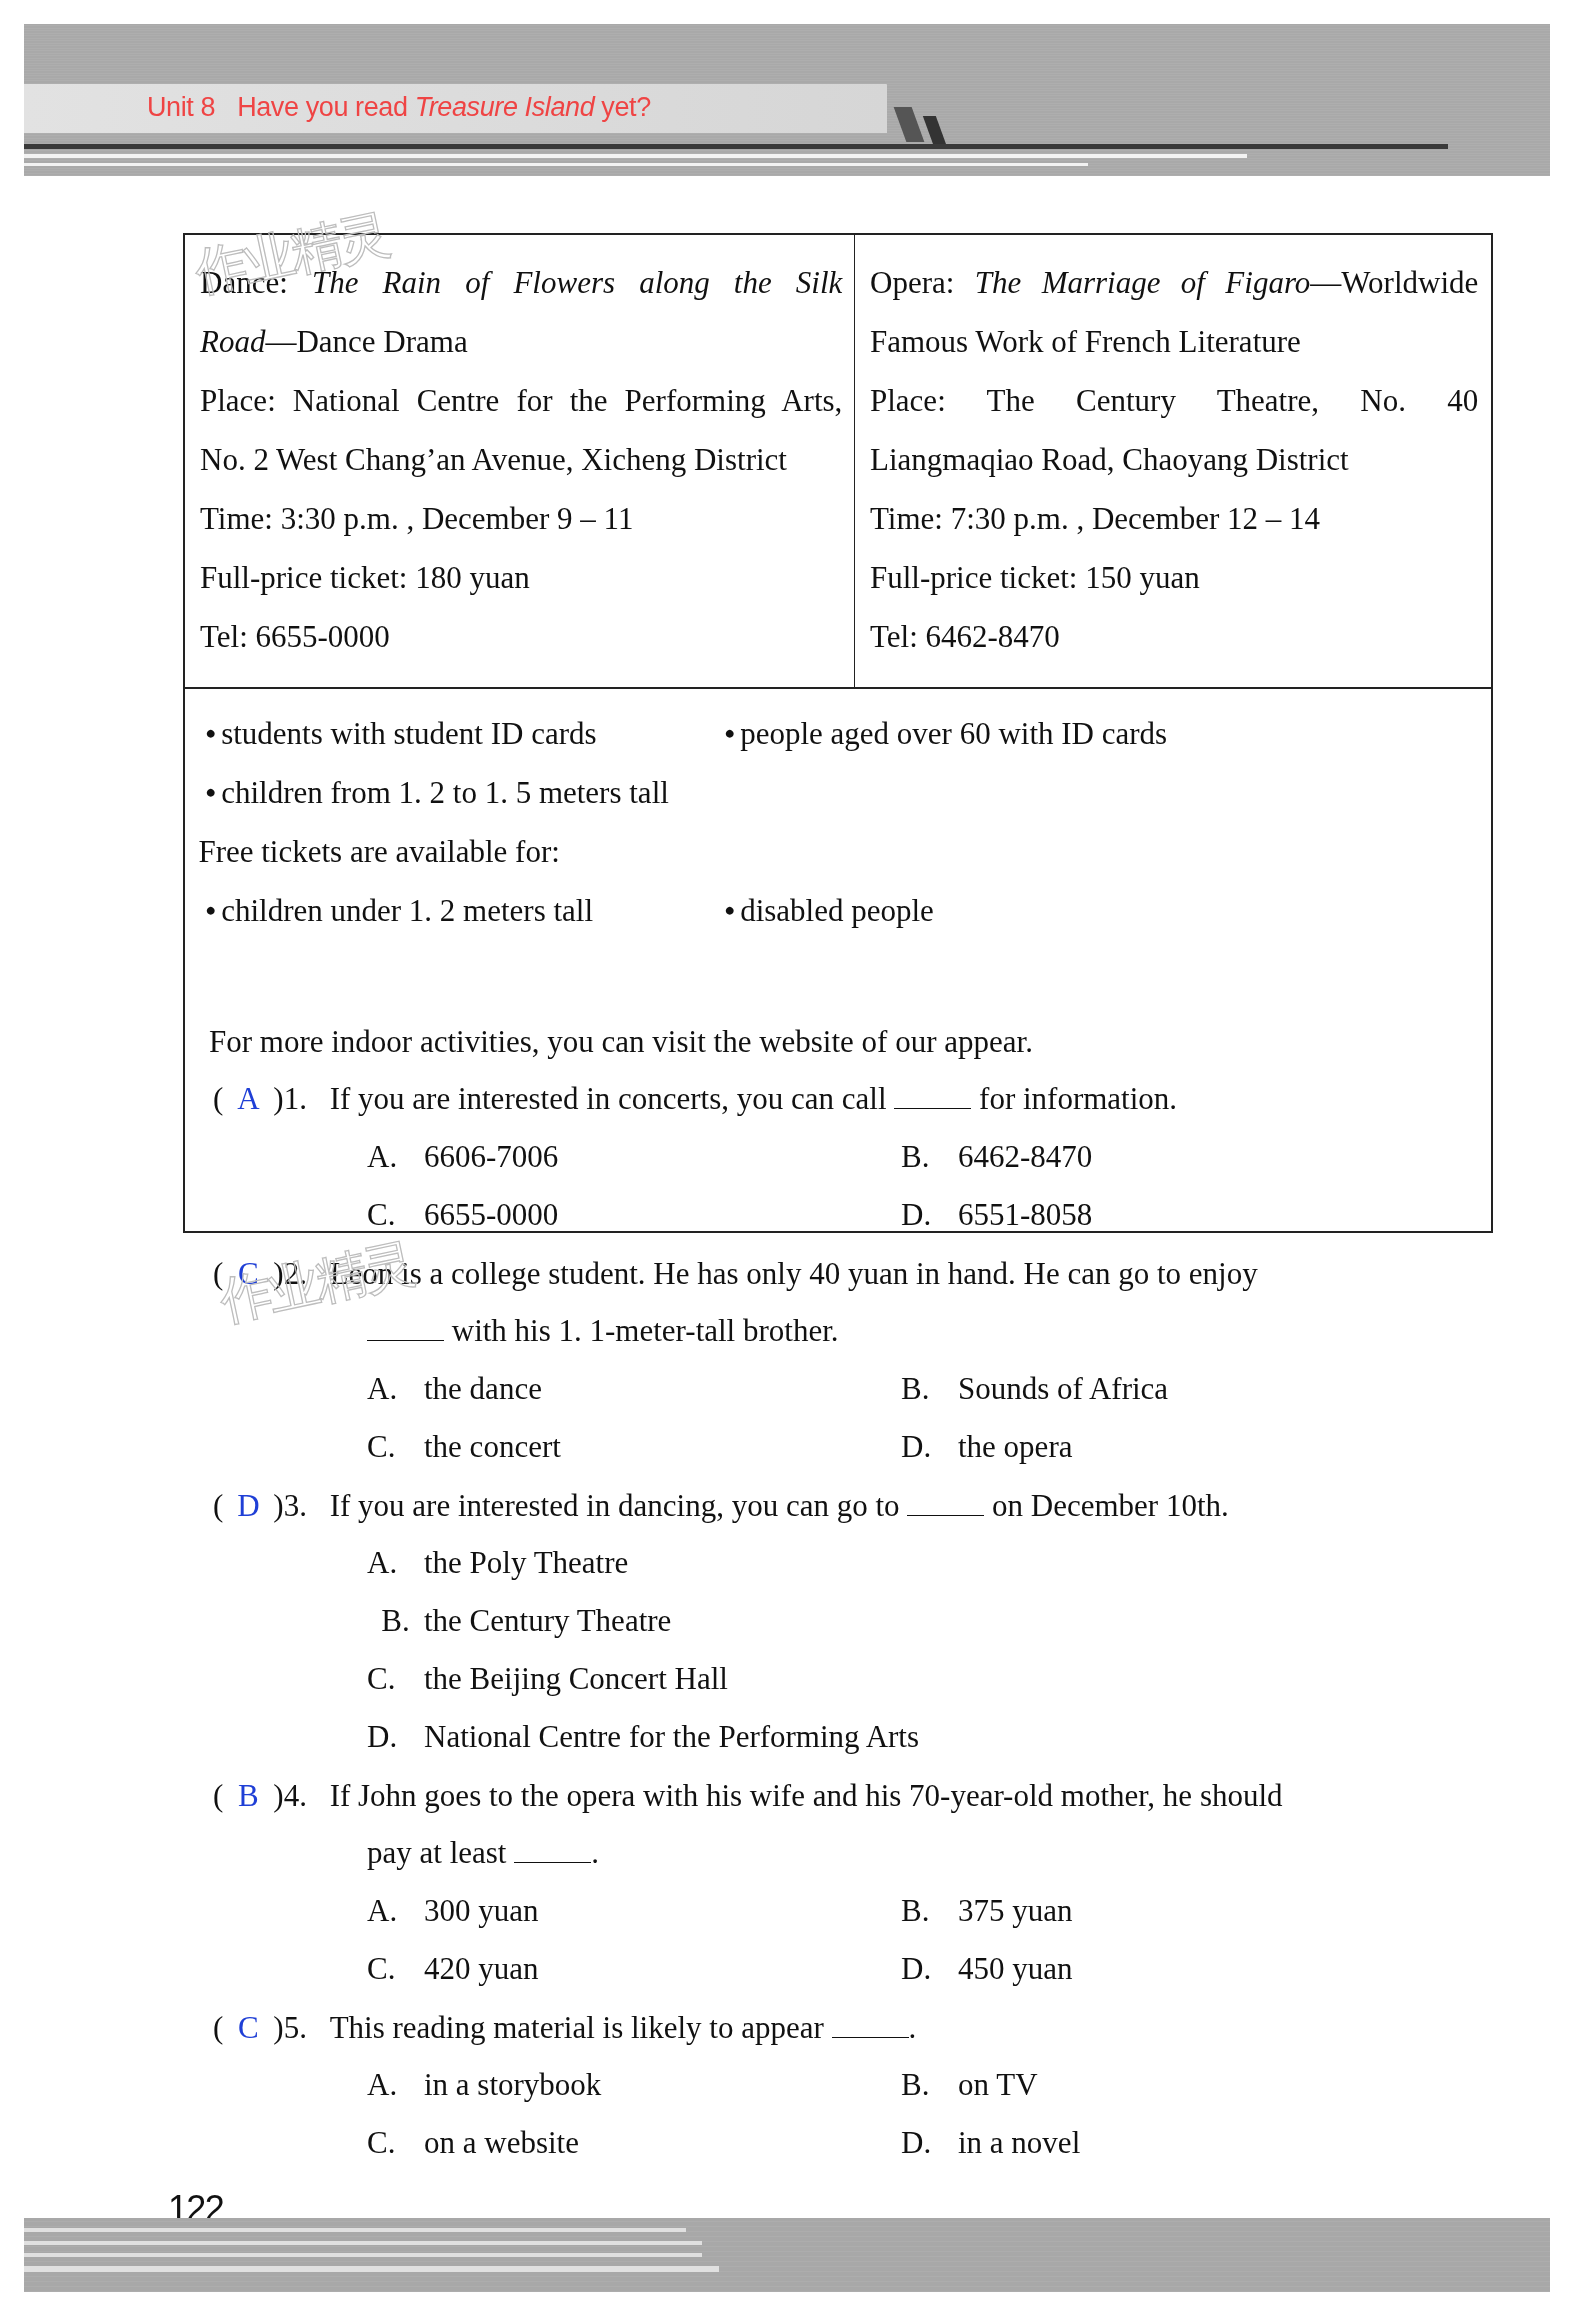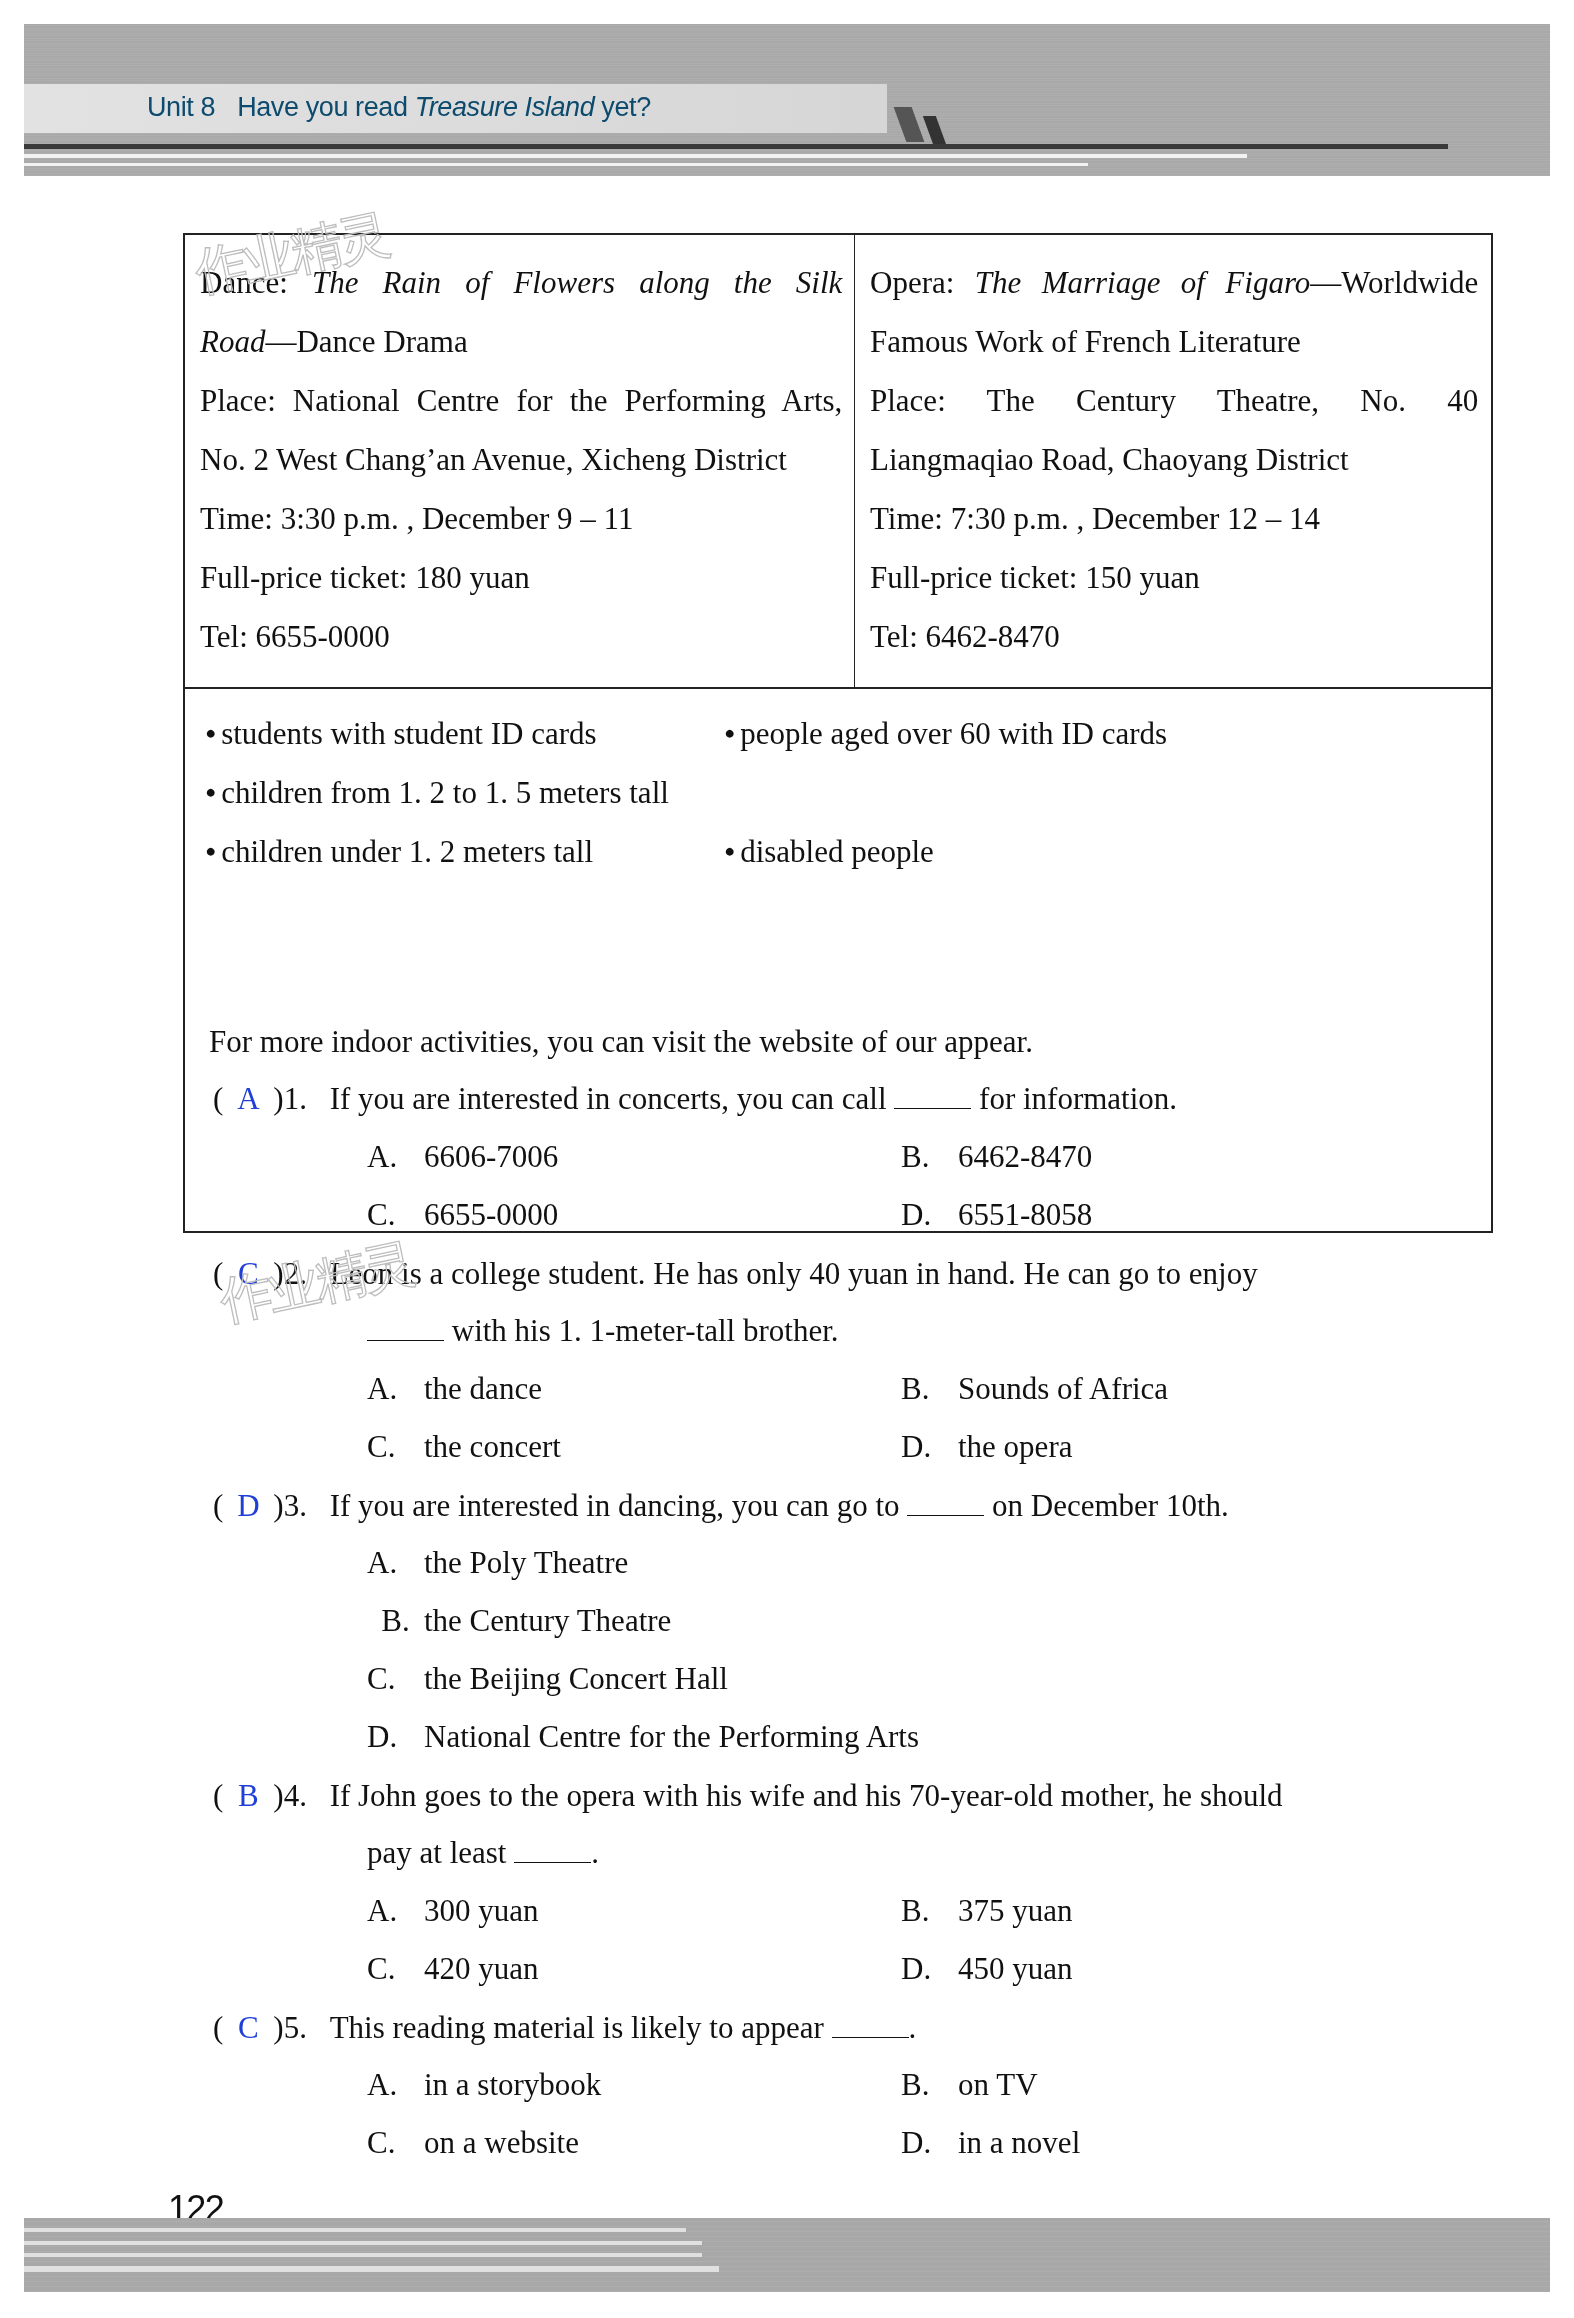--- a/index.html
+++ b/index.html
@@ -12,21 +12,21 @@
     background: #a9a9a9;
     background-image: repeating-linear-gradient(0deg, rgba(255,255,255,0.06) 0 0.8px, transparent 0.8px 2.5px);
   }
   .header-strip {
     position: absolute; left: 23.5px; top: 84px; width: 863px; height: 49px;
     background: linear-gradient(90deg, #e2e2e2, #d6d6d6);
     clip-path: polygon(0 0, 863px 0, 888px 100%, 0 100%);
   }
   .header-title {
     position: absolute; left: 147px; top: 92px; font-family: "Liberation Sans", "DejaVu Sans", sans-serif;
-    font-size: 27px; color: #0c4a6e; letter-spacing: -0.4px; white-space: nowrap;
+    font-size: 27px; color: #ef4444; letter-spacing: -0.4px; white-space: nowrap;
   }
   .header-title .unit { margin-right: 22px; }
   .header-title i { font-style: italic; }
   .hdr-tab1 { position: absolute; left: 900px; top: 107px; width: 18.4px; height: 35px; background: #555; transform: skewX(20deg); }
   .hdr-tab2 { position: absolute; left: 928px; top: 116px; width: 13.4px; height: 28.5px; background: #333; transform: skewX(20deg); }
   .hdr-line-dark { position: absolute; left: 23.5px; top: 144px; width: 1424px; height: 5px; background: #3a3a3a; }
   .hdr-line-w1 { position: absolute; left: 23.5px; top: 154px; width: 1223px; height: 4.2px; background: #f2f2f2; }
   .hdr-line-w2 { position: absolute; left: 23.5px; top: 163px; width: 1064px; height: 3.4px; background: #f2f2f2; }
 
   .table-box {
@@ -108,20 +108,21 @@
   </div>
   <div class="row-divider"></div>
   <div class="notes">
     <div class="bullet-row">
       <span class="b bullet">students with student ID cards</span>
       <span class="bullet">people aged over 60 with ID cards</span>
     </div>
     <div class="bullet-row">
       <span class="b bullet">children from 1. 2 to 1. 5 meters tall</span>
     </div>
+    <p>Free tickets are available for:</p>
     <div class="bullet-row">
       <span class="b bullet">children under 1. 2 meters tall</span>
       <span class="bullet">disabled people</span>
     </div>
   </div>
 </div>
 
 <div class="watermark" style="left:194px; top:219px;">作业精灵</div>
 
 <div class="line intro">For more indoor activities, you can visit the website of our appear.</div>

